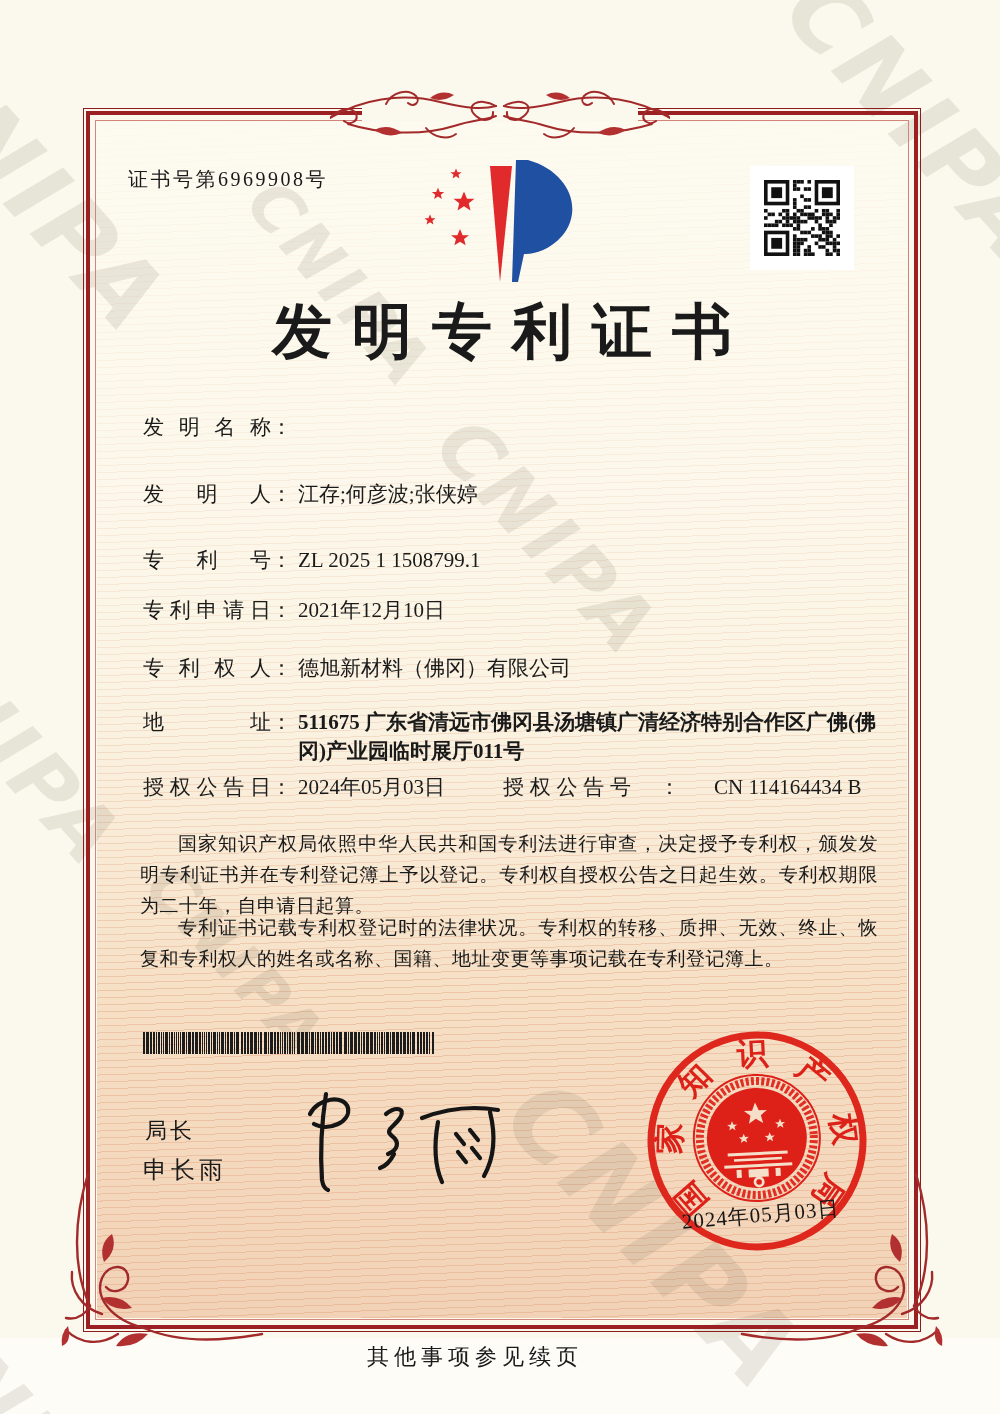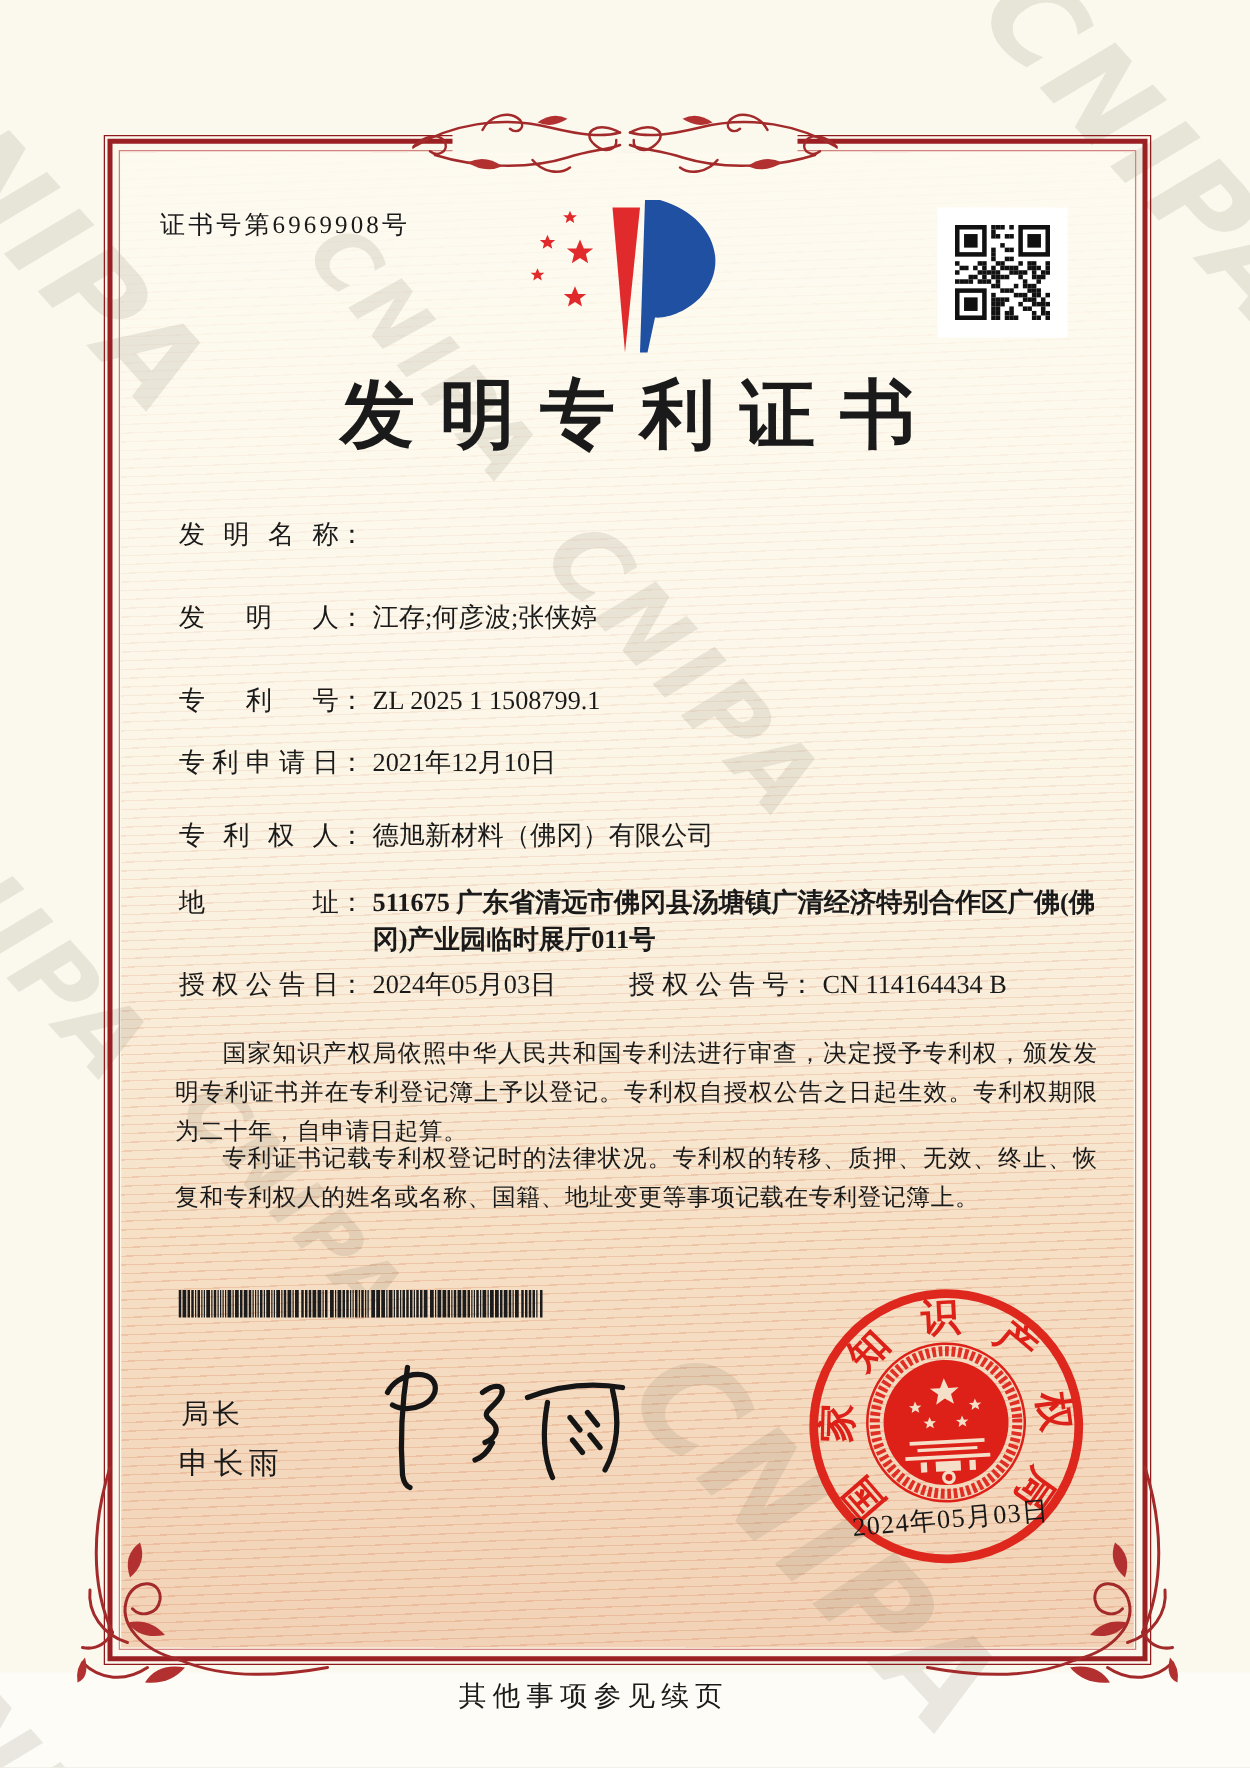--- a/index.html
+++ b/index.html
@@ -29,21 +29,21 @@
 
   
   .abs{position:absolute;z-index:4;}
   .cert-no{left:128px;top:166px;font-size:20px;letter-spacing:2.5px;}
   .title{left:97px;top:292px;width:810px;text-align:center;font-size:60px;font-weight:700;
          letter-spacing:20px;text-indent:20px;}
   .field-row{left:143px;font-size:21px;display:flex;align-items:flex-start;line-height:29px;}
   .flabel{display:inline-block;width:128px;text-align:justify;text-align-last:justify;}
   .fvalue{margin-left:6px;white-space:nowrap;}
   .addr .fvalue{width:590px;white-space:normal;font-weight:bold;}
-  .grant-pair2{position:absolute;left:360px;top:0;display:flex;}
+  .grant-pair2{position:absolute;left:360px;top:0;display:flex;gap:28px;}
   .para{left:140px;width:738px;font-size:19px;line-height:31px;text-indent:2em;
         text-align:justify;letter-spacing:0.5px;}
   .barcode{left:143px;top:1032px;width:300px;height:22px;font-size:0;}
   .director-title{left:145px;top:1116px;font-size:22px;font-family:"Liberation Sans","DejaVu Sans",sans-serif;letter-spacing:3px;}
   .director-name{left:143px;top:1154px;font-size:24px;font-family:"Liberation Sans","DejaVu Sans",sans-serif;letter-spacing:4px;}
   .signature{left:298px;top:1080px;}
   .seal{left:642px;top:1026px;transform:rotate(-3deg);}
   .seal-char{font-size:31px;font-weight:700;fill:#dd2118;font-family:"Liberation Serif","DejaVu Serif",serif;}
   .seal-date{font-size:21px;fill:#161616;letter-spacing:1px;font-family:"Liberation Serif","DejaVu Serif",serif;}
   .page-info{left:78px;top:1292px;width:810px;text-align:center;font-size:18px;}

